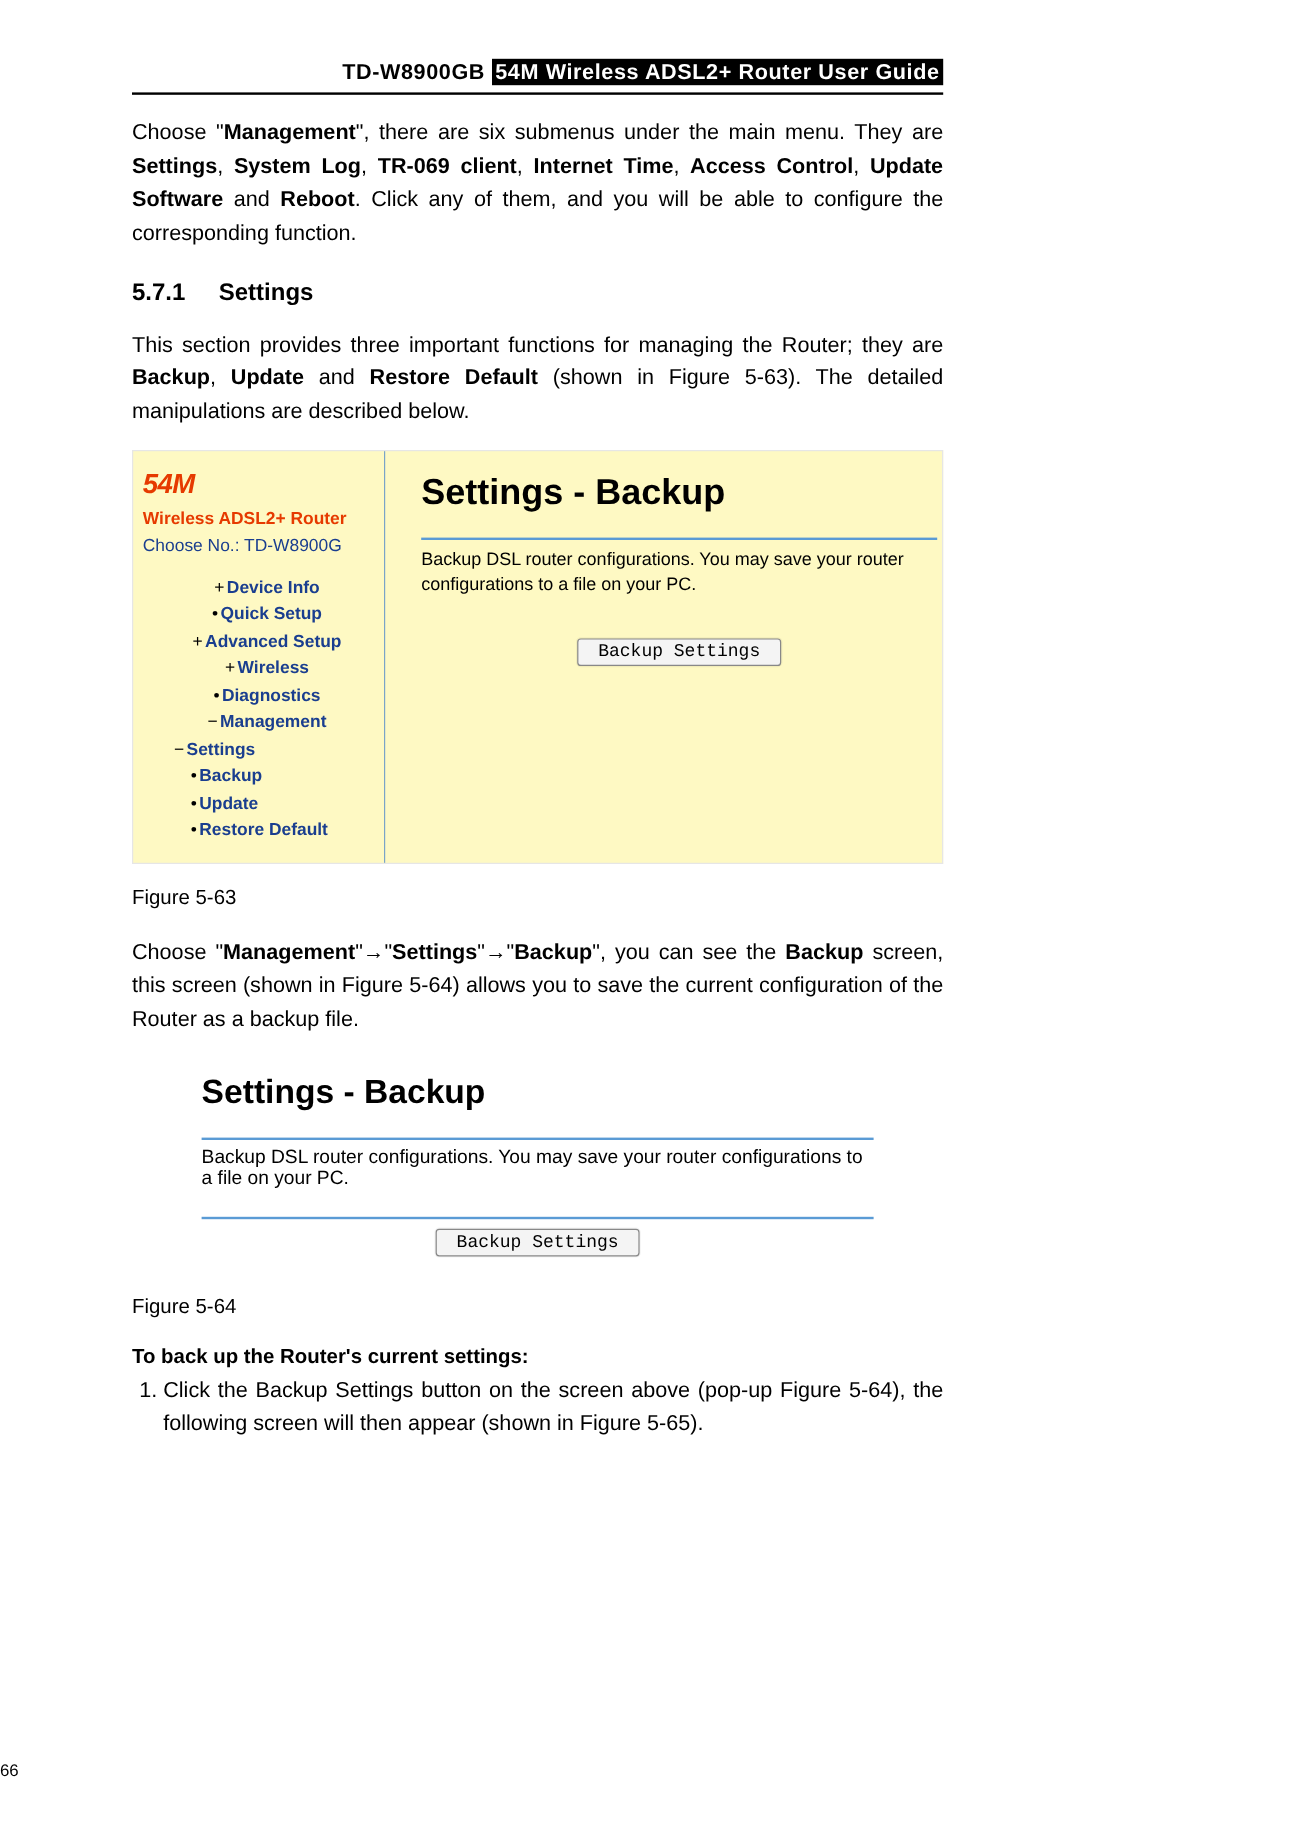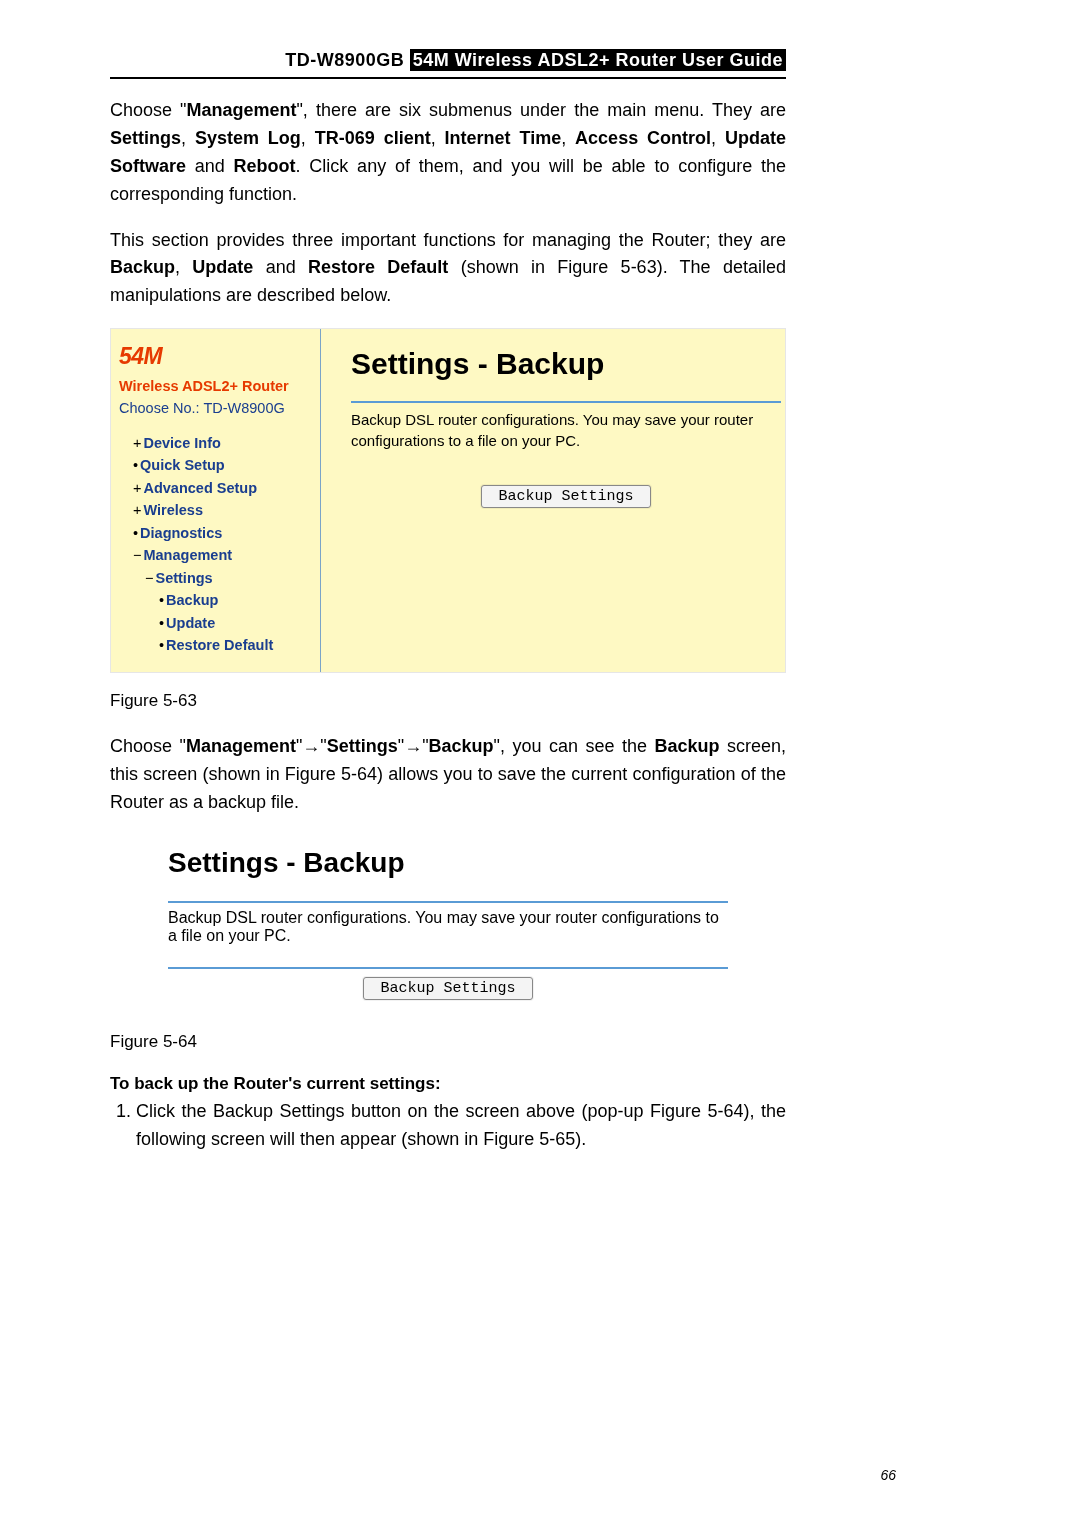--- a/index.html
+++ b/index.html
@@ -80,21 +80,21 @@
     font-size: 14.5px;
     margin-bottom: 12px;
   }
   .nav-item {
     color: #1a3e8f;
     font-weight: bold;
     white-space: nowrap;
     cursor: pointer;
   }
   .nav-marker { color:#000; font-weight: normal; margin-right: 2px;}
-  .nav-l1 { padding-left: 14px; }
+  .nav-l1 { padding-left: 14px; text-align: center; }
   .nav-l2 { padding-left: 26px; }
   .nav-l3 { padding-left: 40px; }
   .main {
     flex-grow: 1;
     padding: 18px 4px 8px 30px;
     box-sizing: border-box;
   }
   .main h1 {
     margin: 0;
     font-size: 30px;
@@ -166,41 +166,44 @@
     padding-left: 26px;
     font-size: 18px;
     line-height: 1.55;
     text-align: justify;
   }
   .page-num {
     position: absolute;
     bottom: 44px;
     left: 0;
     right: 0;
-    text-align: right;
+    text-align: left;
     font-size: 14px;
-    font-style: italic;
   }
   .arrow { font-family: Arial, sans-serif; }
 </style>
 </head>
 <body>
 
 <div class="page">
 
   <div class="header-line">
     <span>TD-W8900GB</span>
     <span class="header-inv">54M  Wireless  ADSL2+  Router  User  Guide</span>
   </div>
 
 
   <p class="body-text">
     <span>Choose "</span><span class="b">Management</span><span>", there are six submenus under the main menu. They are </span><span class="b">Settings</span><span>, </span><span class="b">System Log</span><span>, </span><span class="b">TR-069 client</span><span>, </span><span class="b">Internet Time</span><span>, </span><span class="b">Access Control</span><span>, </span><span class="b">Update Software</span><span> and </span><span class="b">Reboot</span><span>. Click any of them, and you will be able to configure the corresponding function.</span>
   </p>
 
+  <h3 class="sub">
+    <span>5.7.1</span>&nbsp;&nbsp;&nbsp;&nbsp;
+    <span>Settings</span>
+  </h3>
 
   <p class="body-text">
     <span>This section provides three important functions for managing the Router; they are </span><span class="b">Backup</span><span>, </span><span class="b">Update</span><span> and </span><span class="b">Restore Default</span><span> (shown in Figure 5-63). The detailed manipulations are described below.</span>
   </p>
 
   <div class="router">
     <div class="sidebar">
       <div class="brand54m">54M</div>
       <div class="brandsub">Wireless ADSL2+ Router</div>
       <div class="brandmodel">

